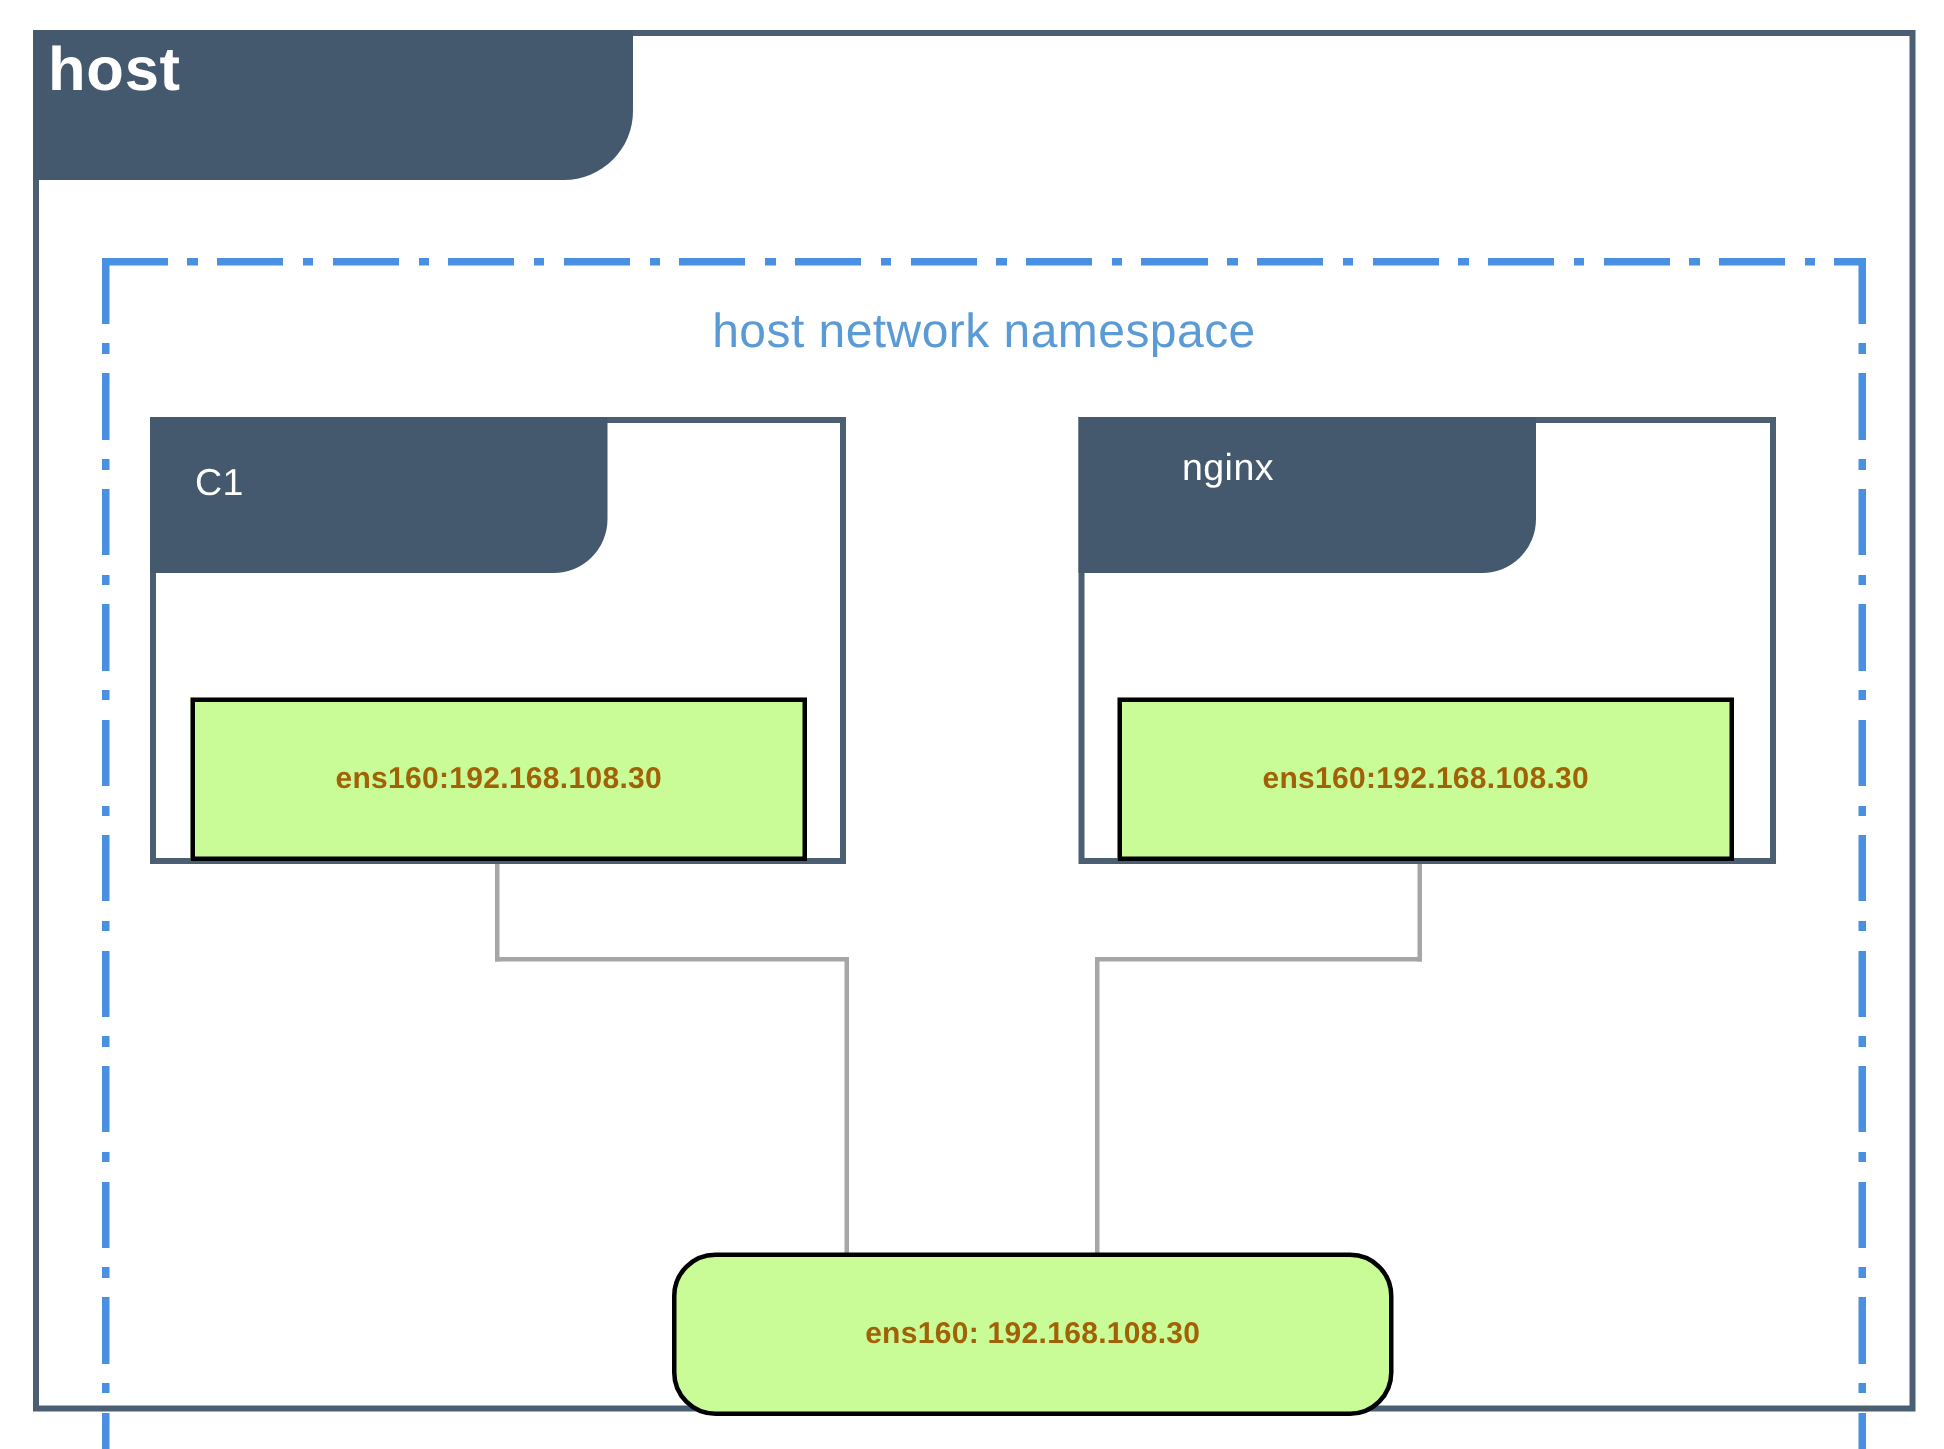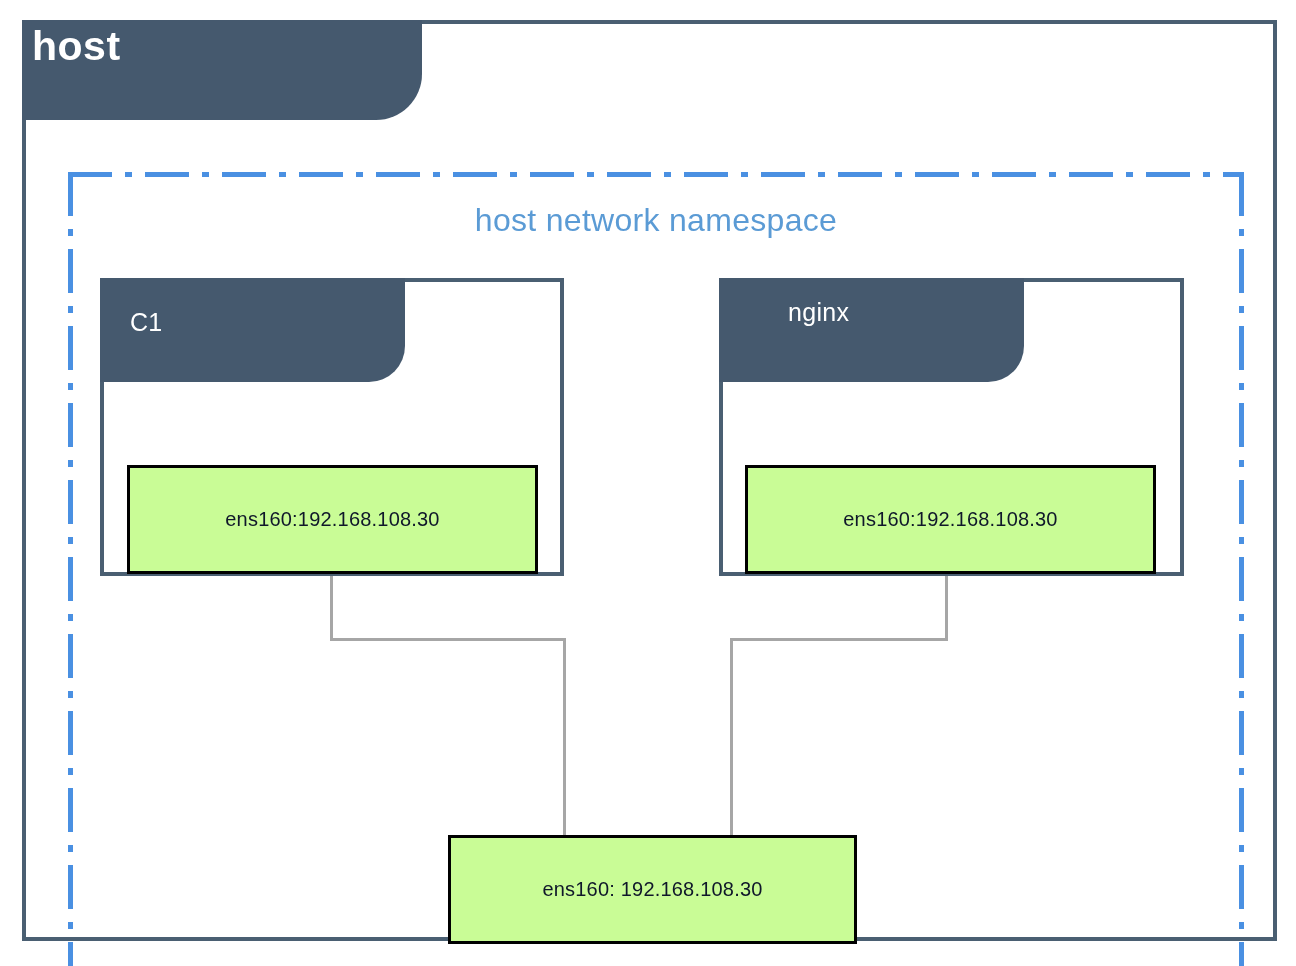--- a/index.html
+++ b/index.html
@@ -171,29 +171,29 @@
   .iface-box {
     position: absolute;
     box-sizing: border-box;
     background: #c9fc96;
     border: 3px solid #000000;
     display: flex;
     align-items: center;
     justify-content: center;
   }
   .iface-label {
-    color: #0f172a;
+    color: #a16207;
     font-size: 20px;
-    font-weight: normal;
+    font-weight: bold;
     letter-spacing: 0.2px;
     white-space: nowrap;
   }
   #iface-c1    { left: 127px; top: 465px; width: 411px; height: 109px; }
   #iface-nginx { left: 745px; top: 465px; width: 411px; height: 109px; }
-  #iface-host  { left: 448px; top: 835px; width: 409px; height: 109px; }
+  #iface-host  { left: 448px; top: 835px; width: 481px; height: 109px; border-radius: 29px; }
 </style>
 </head>
 <body>
 
 <div id="canvas">
 
   <div class="host-box"></div>
 
   <div class="host-header"></div>
   <div class="host-header-label">host</div>

